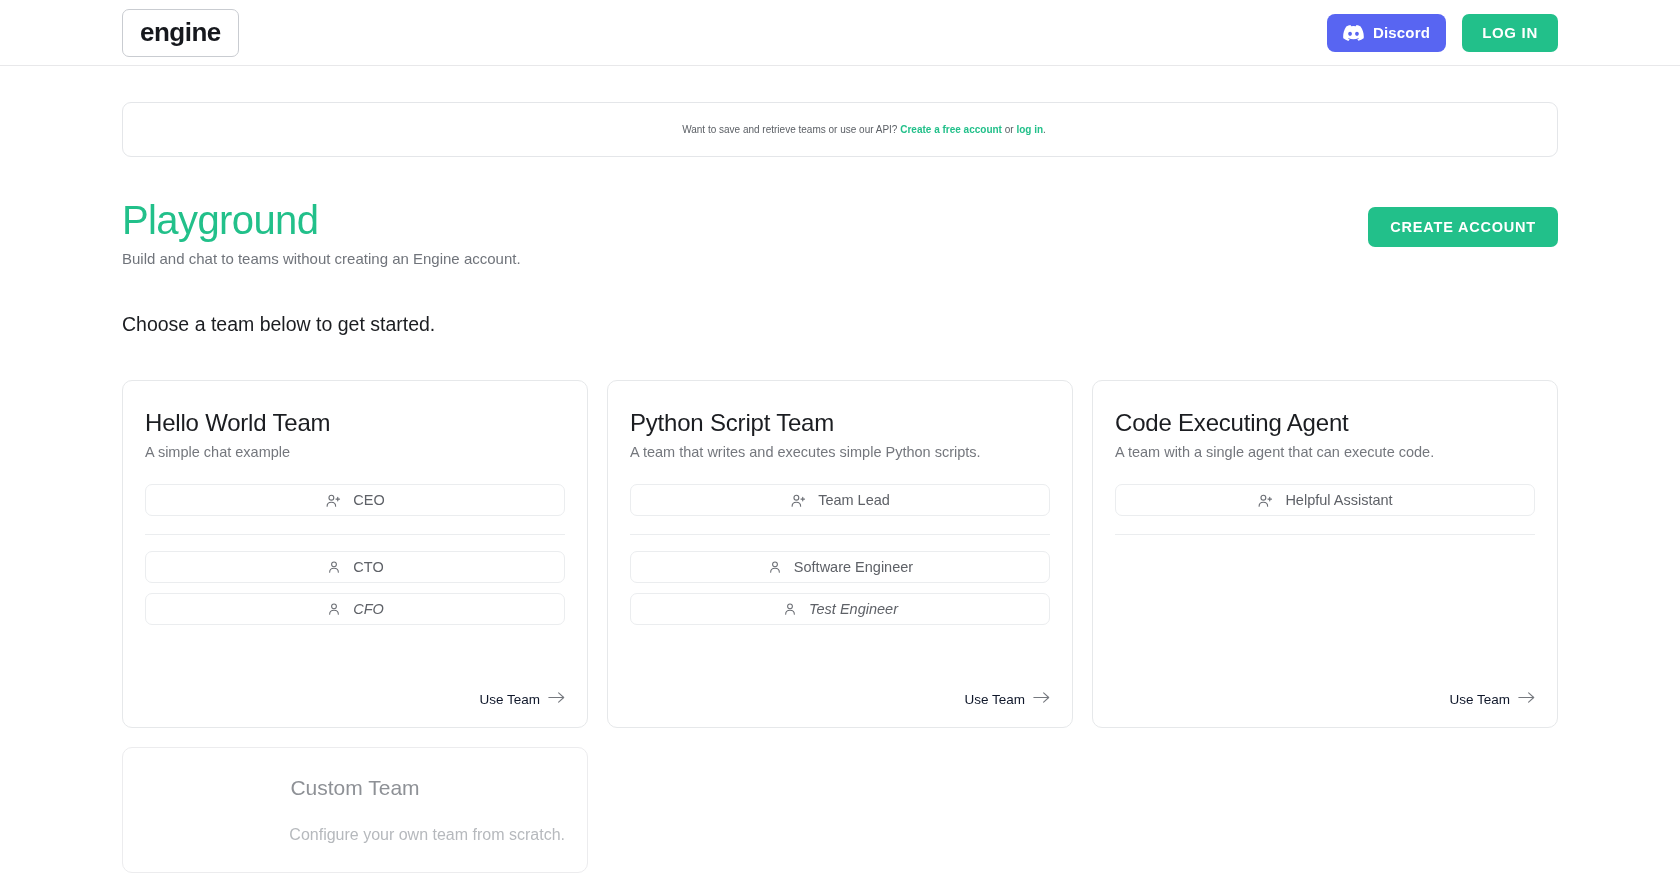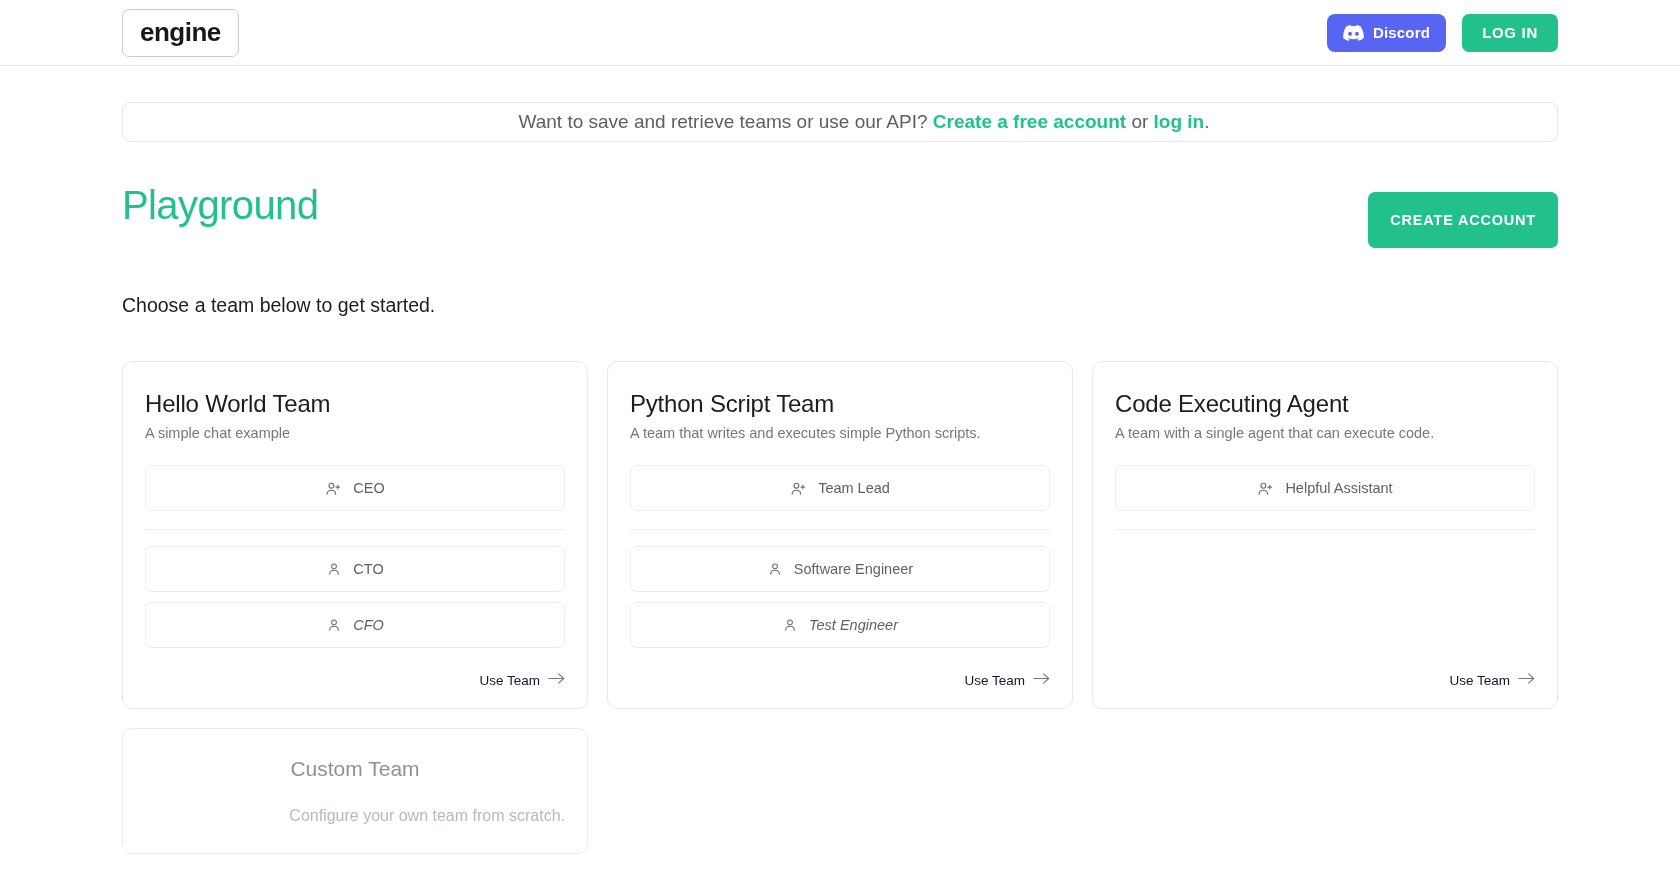--- a/index.html
+++ b/index.html
@@ -60,27 +60,27 @@
     letter-spacing: 0.7px;
     cursor: pointer;
     font-family: "Liberation Sans", sans-serif;
   }
 
   
   .page { padding: 0 122px; }
 
   .banner {
     margin-top: 36px;
-    height: 40px;
+    height: 55px;
     border: 1px solid #e4e6e9;
     border-radius: 9px;
     display: flex;
     align-items: center;
     justify-content: center;
-    font-size: 19px;
+    font-size: 10px;
     color: #5c6066;
     background: #fff;
     padding-left: 48px;
   }
   .banner a {
     color: #22c08a;
     font-weight: 700;
     text-decoration: none;
     cursor: pointer;
   }
@@ -102,21 +102,21 @@
   .page-subtitle {
     margin-top: 9px;
     font-size: 15px;
     color: #70747b;
   }
   .btn-create {
     background: #22c08a;
     color: #fff;
     border: none;
     border-radius: 7px;
-    height: 56px;
+    height: 40px;
     padding: 0 22px;
     font-size: 14.5px;
     font-weight: 600;
     letter-spacing: 0.8px;
     cursor: pointer;
     margin-top: 8px;
     font-family: "Liberation Sans", sans-serif;
   }
 
   .choose-line {
@@ -149,21 +149,21 @@
   }
   .card-desc {
     margin-top: 7px;
     font-size: 14.5px;
     color: #74777d;
   }
   .members { margin-top: 24px; }
   .member {
     border: 1px solid #ebedef;
     border-radius: 7px;
-    height: 46px;
+    height: 32px;
     display: flex;
     align-items: center;
     justify-content: center;
     gap: 11px;
     font-size: 14.5px;
     color: #5e6167;
     margin-bottom: 10px;
     background: #fff;
     cursor: pointer;
   }
@@ -236,20 +236,21 @@
 
 <div class="page">
 
   <div class="banner">
     <span>Want to save and retrieve teams or use our API?</span>&nbsp;<a>Create a free account</a>&nbsp;<span class="sep">or</span>&nbsp;<a>log in</a><span class="sep">.</span>
   </div>
 
   <div class="title-row">
     <div>
       <div class="page-title">Playground</div>
+      <div class="page-subtitle">Build and chat to teams without creating an Engine account.</div>
     </div>
     <button class="btn-create">CREATE ACCOUNT</button>
   </div>
 
   <div class="choose-line">Choose a team below to get started.</div>
 
   <div class="cards">
 
     <div class="card tall">
       <div class="card-title">Hello World Team</div>

